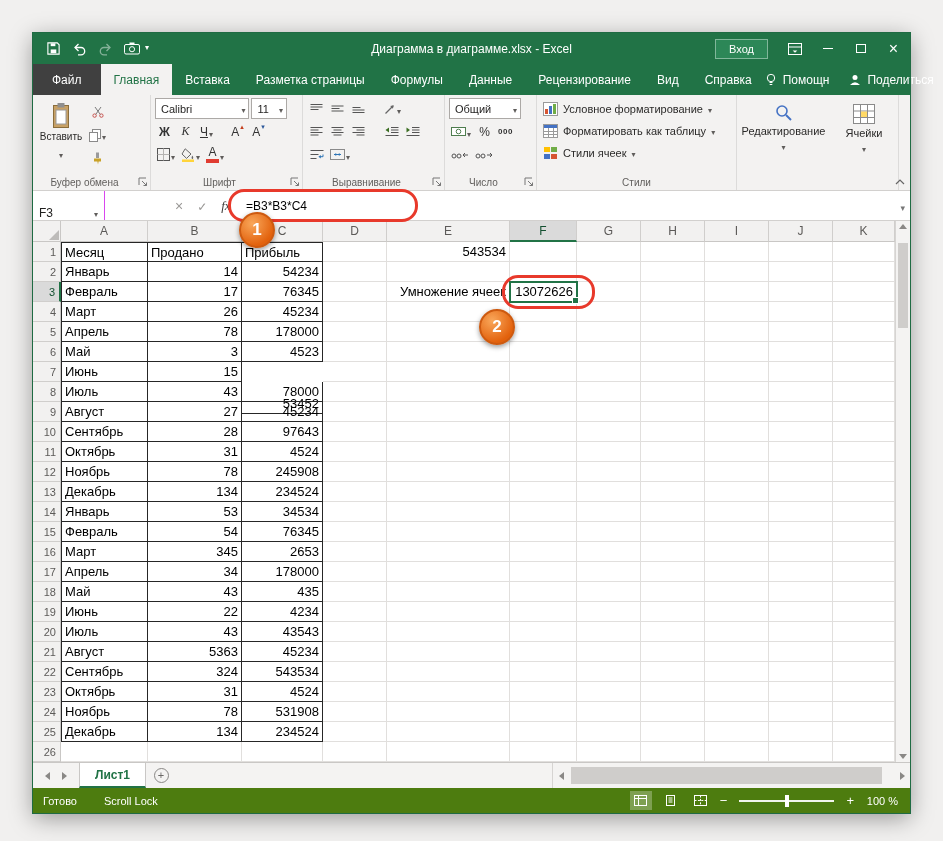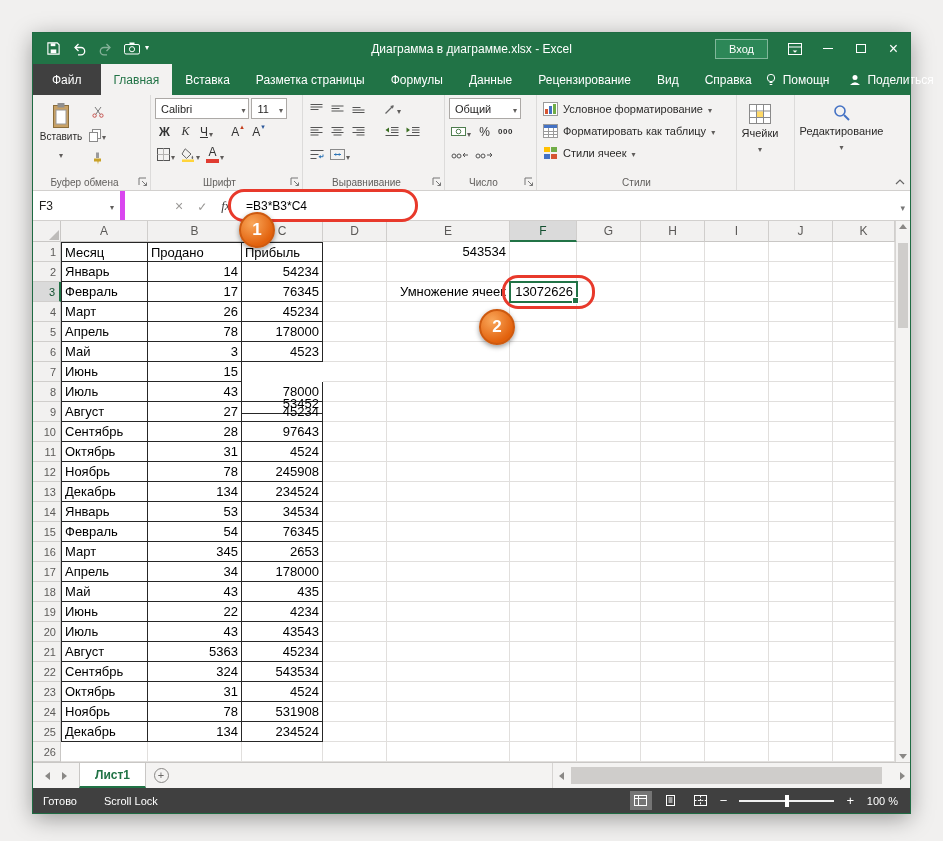--- a/index.html
+++ b/index.html
@@ -54,21 +54,21 @@
 .fontcol{display:flex;flex-direction:column;align-items:center;line-height:1}
 .colorbar{width:13px;height:4px;margin-top:1px}
 .pct{font-size:12px;color:#333}
 .thou{font-size:8px;font-weight:bold;color:#333;letter-spacing:.5px}
 .stylerow{display:flex;align-items:center;gap:5px;height:22px;font-size:11px;color:#2b2a29;padding:0 2px;white-space:nowrap}
 .bigbtn{display:flex;flex-direction:column;align-items:center;justify-content:flex-start;gap:3px;padding-top:6px;height:76px;font-size:11px;color:#2b2a29;width:100%}
 .ribbon-collapse{position:absolute;right:5px;bottom:5px}
 
 
 .formulabar{height:30px;background:#fff;border-bottom:1px solid #d2d0ce;position:relative;display:flex;align-items:stretch}
-.namebox{width:92px;border-right:5px solid #d946ef;display:flex;align-items:center;padding:0 6px;font-size:12px;color:#201f1e}
+.namebox{width:72px;border-right:1px solid #d946ef;display:flex;align-items:flex-end;padding:0 6px;font-size:12px;color:#201f1e}
 .nb-caret{margin-left:auto}
 .fxbtns{position:absolute;left:142px;top:0;height:100%;display:flex;align-items:center;gap:14px}
 .fx-x::before{content:"×";font-size:14px;color:#9a9896}
 .fx-check::before{content:"✓";font-size:12px;color:#9a9896}
 .fx-fx{font-style:italic;color:#3e3d3b;font-family:"Liberation Serif",serif;font-size:13px}
 .formula-text{position:absolute;left:213px;top:0;height:100%;display:flex;align-items:center;font-size:12px;color:#000}
 .fb-expand{position:absolute;right:5px;top:50%;transform:translateY(-50%)}
 .fb-expand::before{content:"▾";color:#777;font-size:9px}
 
 
@@ -105,21 +105,21 @@
 .sheettab{background:#fff;border-left:1px solid #c9c7c5;border-right:1px solid #c9c7c5;border-bottom:2px solid #217346;display:flex;align-items:center;padding:0 15px;color:#217346;font-weight:bold}
 .addsheet{width:30px;display:flex;align-items:center;justify-content:center}
 .plus{width:15px;height:15px;border:1px solid #8a8886;border-radius:50%;color:#6b6967;display:flex;align-items:center;justify-content:center}
 .plus::before{content:"+";font-size:11px;line-height:1}
 .hscroll{position:absolute;right:0;top:0;bottom:0;width:358px;display:flex;align-items:center;background:#f4f3f2;border-left:1px solid #d6d4d2}
 .hs-btn{width:16px;display:flex;align-items:center;justify-content:center}
 .hs-track{flex:1;height:100%;position:relative}
 .hs-thumb{position:absolute;left:2px;right:12px;top:4px;bottom:4px;background:#cfcdcb}
 
 
-.statusbar{height:25px;background:#404040;color:#fff;display:flex;align-items:center;font-size:11px;position:relative}
+.statusbar{height:25px;background:#4d7c0f;color:#fff;display:flex;align-items:center;font-size:11px;position:relative}
 .sb-mode{margin-left:10px}
 .sb-lock{margin-left:27px}
 .sb-right{position:absolute;right:8px;top:0;bottom:0;display:flex;align-items:center;gap:8px}
 .viewbtn{width:22px;height:19px;display:flex;align-items:center;justify-content:center}
 .viewbtn.active{background:rgba(255,255,255,.28)}
 .zoom-minus::before{content:"−";font-size:13px}
 .zoom-plus::before{content:"+";font-size:13px}
 .zoom-track{width:95px;height:2px;background:rgba(255,255,255,.92);position:relative;margin:0 4px}
 .zoom-thumb{position:absolute;left:50%;top:-5px;width:4px;height:12px;background:#fff;transform:translateX(-50%)}
 .zoom-label{margin-left:4px;min-width:36px;text-align:right;padding-right:4px}
@@ -480,39 +480,39 @@
             <rect x="8" y="1" width="6" height="5" fill="#70ad47"></rect>
             <rect x="1" y="8" width="6" height="5" fill="#4472c4"></rect>
             <rect x="8" y="8" width="6" height="5" fill="#d65532"></rect>
           </svg>
         <span>Стили ячеек</span>
         <span class="caret"></span>
       </div>
       <div class="rg-label full">Стили</div>
     </div>
 
+    <div class="rg" style="width:104px;border-right:none">
+      <div class="bigbtn">
+        <svg width="18" height="18">
+            <circle cx="7" cy="7" r="5" fill="none" stroke="#4472c4" stroke-width="1.6"></circle>
+            <path d="M11 11 L16 16" stroke="#4472c4" stroke-width="2"></path>
+          </svg>
+        <span>Редактирование</span>
+        <span class="caret"></span>
+      </div>
+    </div>
+
     <div class="rg" style="width:58px">
       <div class="bigbtn">
         <svg width="22" height="20">
             <rect x="0.5" y="0.5" width="21" height="19" fill="#fff" stroke="#8a8a8a"></rect>
             <path d="M0.5 7 h21 M0.5 13.5 h21 M7.5 0.5 v19 M14.5 0.5 v19" stroke="#8a8a8a"></path>
             <rect x="8" y="7.5" width="6" height="5.5" fill="#ffd966"></rect>
           </svg>
         <span>Ячейки</span>
-        <span class="caret"></span>
-      </div>
-    </div>
-
-    <div class="rg" style="width:104px;border-right:none">
-      <div class="bigbtn">
-        <svg width="18" height="18">
-            <circle cx="7" cy="7" r="5" fill="none" stroke="#4472c4" stroke-width="1.6"></circle>
-            <path d="M11 11 L16 16" stroke="#4472c4" stroke-width="2"></path>
-          </svg>
-        <span>Редактирование</span>
         <span class="caret"></span>
       </div>
     </div>
 
     <div class="ribbon-collapse">
       <svg width="10" height="6">
           <path d="M1 5 L5 1 L9 5" stroke="#666" fill="none" stroke-width="1.2"></path>
         </svg>
     </div>
   </div>

